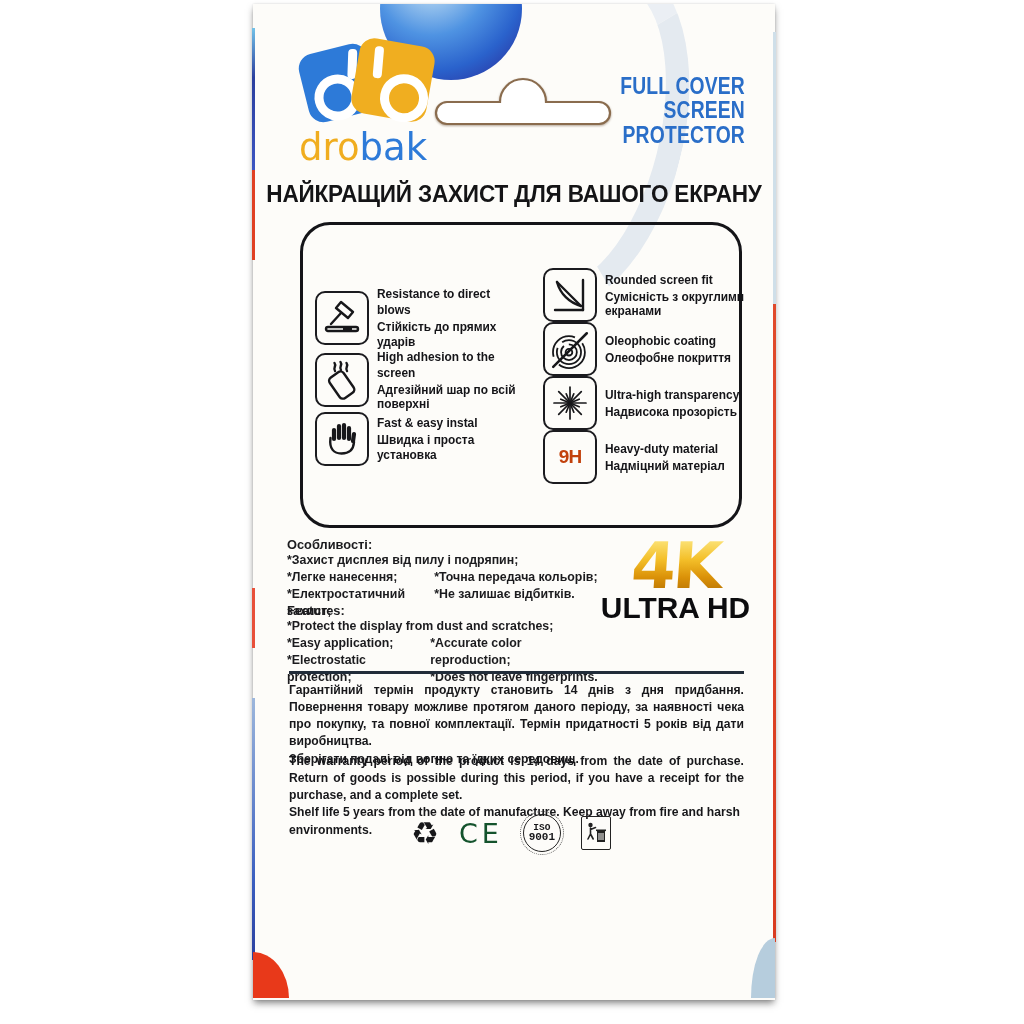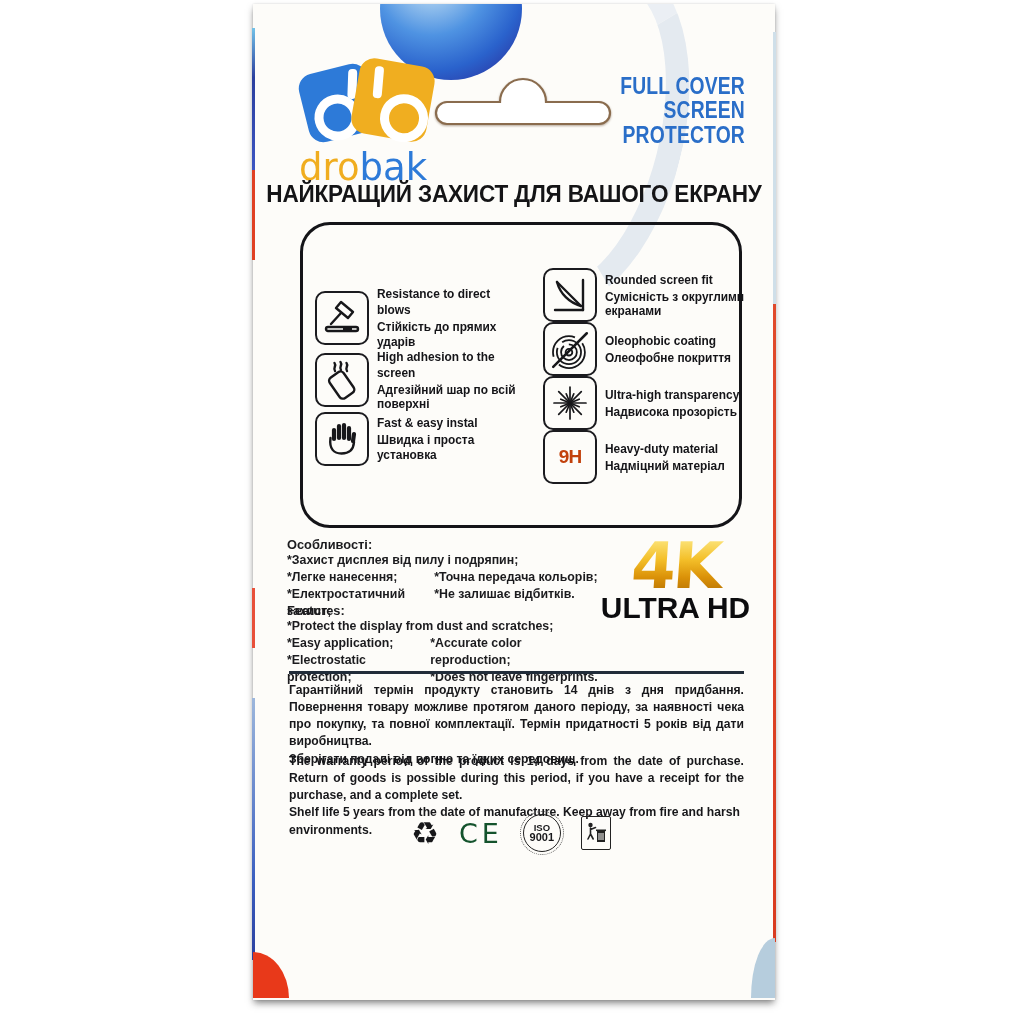--- a/index.html
+++ b/index.html
@@ -10,21 +10,21 @@
            box-shadow:0 4px 7px -1px rgba(30,30,30,.55),0 0 2px rgba(0,0,0,.12);}
   
   .sphere{position:absolute;left:127px;top:-66px;width:142px;height:142px;border-radius:50%;
     background:radial-gradient(circle at 36% 28%,#e8f3fa 0%,#9cc6ee 18%,#4f93e2 42%,#2a62cc 68%,#2b3aa6 88%,#6b2fa8 100%);}
   .sphere::after{content:'';position:absolute;left:18%;top:14%;width:34%;height:26%;border-radius:50%;
     background:radial-gradient(ellipse at center,rgba(255,255,255,.95),rgba(255,255,255,0) 70%);}
   .swoosh{position:absolute;left:232px;top:-48px;width:150px;height:310px;border:24px solid transparent;
     border-right-color:#dfe6ee;border-top-color:#e7edf3;border-radius:50%;transform:rotate(14deg);opacity:.8;}
   .euro-slot{position:absolute;left:175px;top:68px;}
   
-  .logo{position:absolute;left:46px;top:56px;width:180px;height:130px;}
+  .logo{position:absolute;left:46px;top:36px;width:180px;height:130px;}
   .sq{position:absolute;border-radius:15px;}
   .sq-blue{left:4px;top:8px;width:70px;height:70px;background:#2d7ad8;transform:rotate(-14deg);}
   .sq-yellow{left:56px;top:2px;width:76px;height:76px;background:#f0ae20;transform:rotate(10deg);}
   .ring{position:absolute;border:9px solid #fff;border-radius:50%;}
   .sq-blue .ring{left:8px;top:26px;width:28px;height:28px;}
   .sq-yellow .ring{left:28px;top:30px;width:30px;height:30px;}
   .stem{position:absolute;background:#fff;border-radius:4px;}
   .sq-blue .stem{right:12px;top:5px;width:9px;height:30px;transform:rotate(16deg);}
   .sq-yellow .stem{left:16px;top:7px;width:9px;height:32px;transform:rotate(-5deg);}
   .logo-text{position:absolute;left:0px;top:86px;font-family:"DejaVu Sans",sans-serif;
@@ -68,21 +68,21 @@
     font-size:13.2px;font-weight:700;line-height:1.3;color:#17171a;}
   .w-ua{top:677px;} .w-en{top:748px;}
   .warranty .just{text-align:justify;}
   
   .certs{position:absolute;left:0;right:0;top:808px;display:flex;justify-content:center;gap:20px;
     align-items:center;height:42px;margin-left:-6px;}
   .recycle{font-family:"DejaVu Sans",sans-serif;font-size:31px;color:#17171a;line-height:1;}
   .ce{font-family:"DejaVu Sans",sans-serif;font-size:27px;font-weight:400;letter-spacing:4px;color:#14532d;}
   .iso{width:36px;height:36px;border:1.6px solid #222;border-radius:50%;outline:1.5px dotted #555;
     outline-offset:2px;display:flex;flex-direction:column;align-items:center;justify-content:center;
-    font-weight:700;color:#17171a;}
+    font-weight:700;color:#17171a;font-family:Liberation Mono, monospace;}
   .iso .a{font-size:9.5px;line-height:1;} .iso .b{font-size:11px;line-height:1;}
   .trash{width:30px;height:34px;border:1.7px solid #222;border-radius:2px;display:flex;
     align-items:center;justify-content:center;box-sizing:border-box;}
   
   .footer{position:absolute;left:0;right:0;top:896px;text-align:center;
     font-family:"DejaVu Sans",sans-serif;font-size:17px;color:#4c4c50;line-height:1.5;letter-spacing:.4px;}
   
   .edges{position:absolute;inset:0;pointer-events:none;}
   .e{position:absolute;}
   .el{left:-1px;width:3px;} .er{right:-1px;width:3px;}

